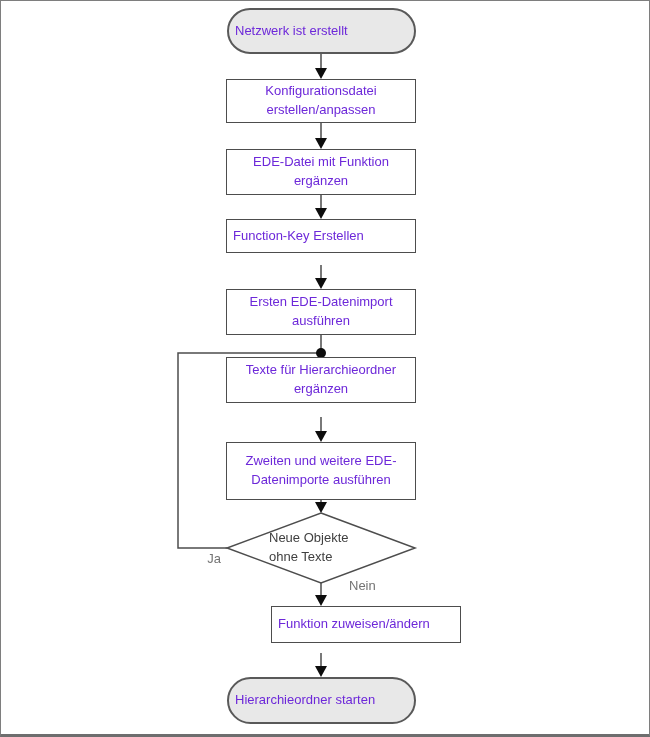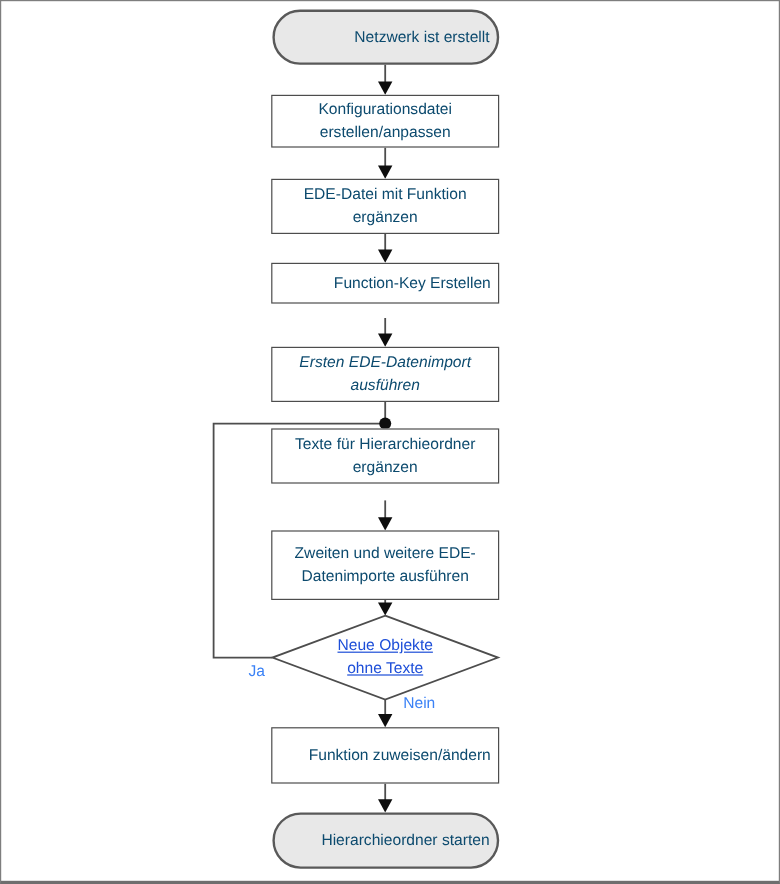--- a/index.html
+++ b/index.html
@@ -23,58 +23,56 @@
     left: 0;
     top: 0;
     width: 650px;
     height: 737px;
   }
   .node {
     position: absolute;
     box-sizing: border-box;
     display: flex;
     align-items: center;
-    justify-content: flex-end;
+    justify-content: flex-start;
     text-align: center;
     font-size: 13px;
     line-height: 1.45;
-    color: #0c4a6e;
+    color: #6d28d9;
     padding: 16px 6px;
   }
   .process {
     left: 225px;
     width: 190px;
     background: #ffffff;
     border: 1.5px solid #4d4d4d;
   }
   .terminator {
     left: 226px;
     width: 189px;
     background: #e8e8e8;
     border: 2px solid #595959;
     border-radius: 24px;
   }
   .diamond-label {
     position: absolute;
     left: 268px;
     top: 528px;
     width: 104px;
-    text-align: center;
     font-size: 13px;
     line-height: 1.45;
-    color: #1d4ed8;
-    text-decoration: underline;
+    color: #404040;
   }
   .edge-label {
     position: absolute;
     font-size: 13px;
-    color: #3b82f6;
+    color: #737373;
   }
   .edge-label.ja   { left: 198px; top: 550px; width: 30px; text-align: center; }
-  .edge-label.nein { left: 335px; top: 577px; }
+  .edge-label.nein { left: 348px; top: 577px; }
 </style>
 </head>
 <body>
 
 <div class="canvas">
 
   <svg class="wires" viewBox="0 0 650 737" xmlns="http://www.w3.org/2000/svg">
 
     <g stroke="#4d4d4d" stroke-width="1.5" fill="none">
       <line x1="320" y1="53" x2="320" y2="68"></line>
@@ -117,38 +115,38 @@
   </div>
 
   <div class="node process" style="top:148px; height:46px;">
     <span>EDE-Datei mit Funktion ergänzen</span>
   </div>
 
   <div class="node process" style="top:218px; height:31px;">
     <span>Function-Key Erstellen</span>
   </div>
 
-  <div class="node process" style="top:288px; height:46px;font-style:italic;">
+  <div class="node process" style="top:288px; height:46px;">
     <span>Ersten EDE-Datenimport ausführen</span>
   </div>
 
   <div class="node process" style="top:356px; height:46px;">
     <span>Texte für Hierarchieordner ergänzen</span>
   </div>
 
   <div class="node process" style="top:441px; height:58px;">
     <span>Zweiten und weitere EDE-Datenimporte ausführen</span>
   </div>
 
   <div class="diamond-label">Neue Objekte ohne Texte</div>
 
   <div class="edge-label ja">Ja</div>
   <div class="edge-label nein">Nein</div>
 
-  <div class="node process" style="top:605px; height:47px;">
+  <div class="node process" style="top:605px; height:37px;margin-left:45px;">
     <span>Funktion zuweisen/ändern</span>
   </div>
 
   <div class="node terminator" style="top:676px; height:47px;">
     <span>Hierarchieordner starten</span>
   </div>
 
 </div>
 
 </body></html>

